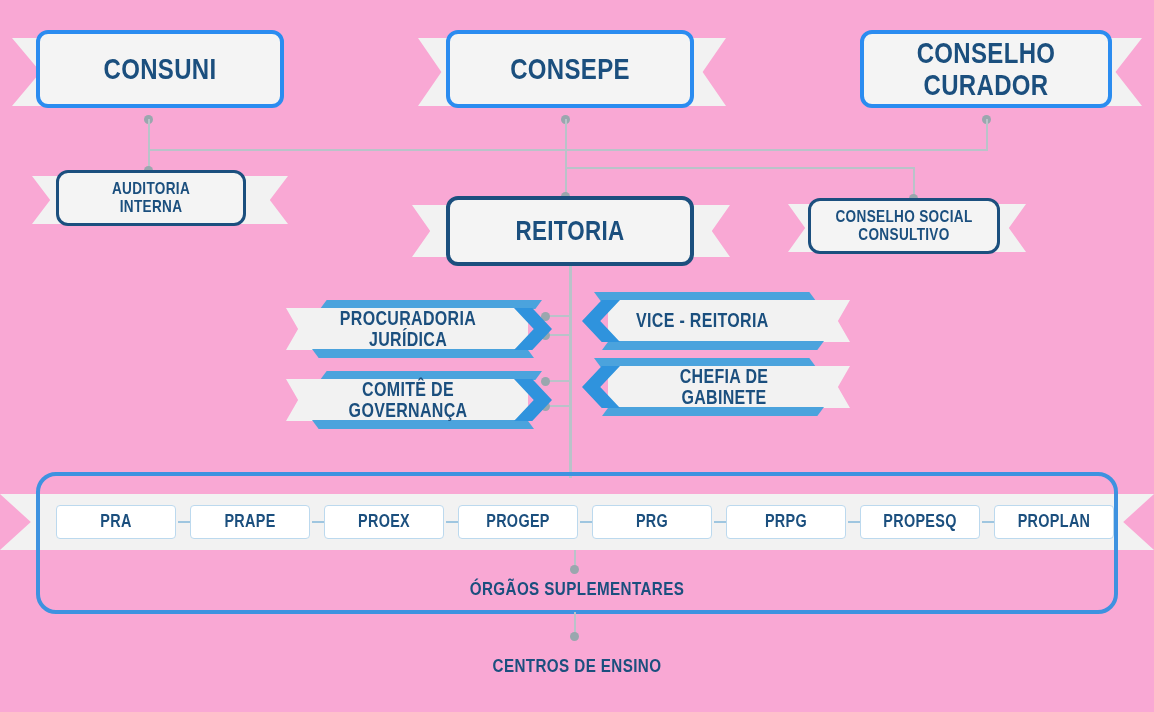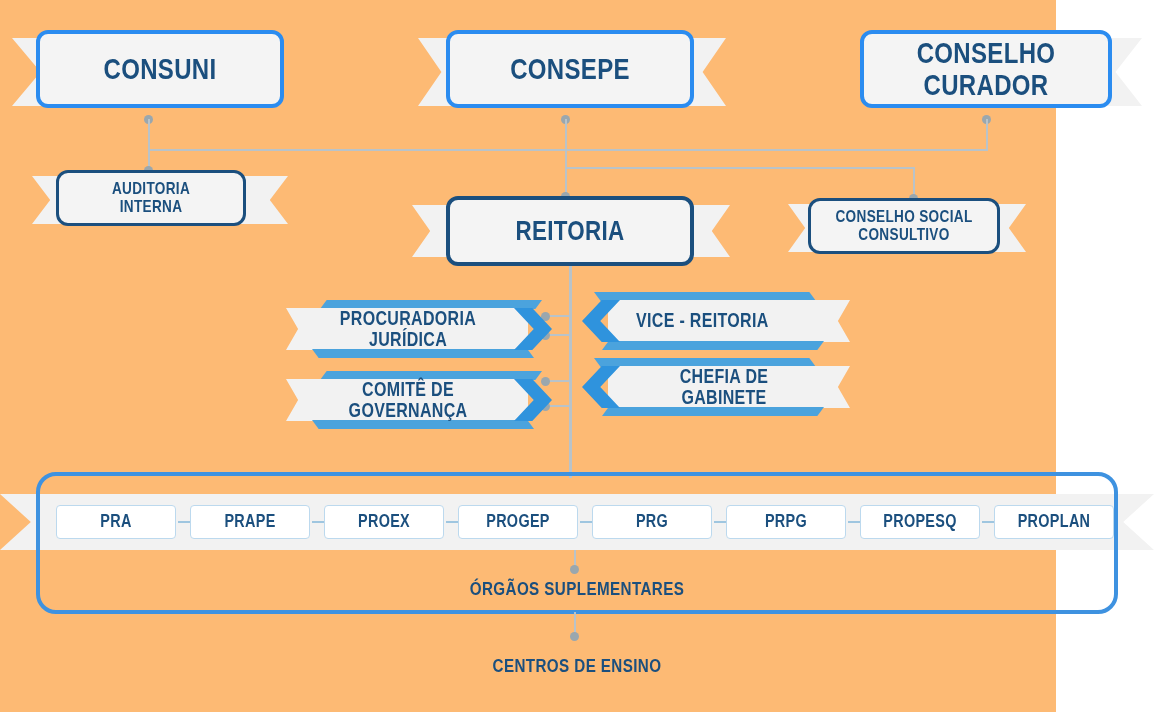--- a/index.html
+++ b/index.html
@@ -1,19 +1,19 @@
 <!DOCTYPE html>
 <html><head>
 <meta charset="utf-8">
 <style>
   * { margin:0; padding:0; box-sizing:border-box; }
   html,body { width:1154px; height:712px; background:#ffffff; overflow:hidden; }
   body { font-family:"Liberation Sans", sans-serif; }
 
-  #stage { position:relative; width:1056px; height:712px; background:#fdba74; }
+  #stage { position:relative; width:1154px; height:712px; background:#f9a8d4; }
 
   .lbl {
     position:absolute; display:flex; align-items:center; justify-content:center;
     text-align:center; color:#1b4f7e; font-weight:700;
     font-family:"Liberation Sans Narrow","Liberation Sans", sans-serif;
     transform:scaleX(.80); transform-origin:center center;
     letter-spacing:.4px; white-space:pre-line; line-height:1.06;
   }
 
   

